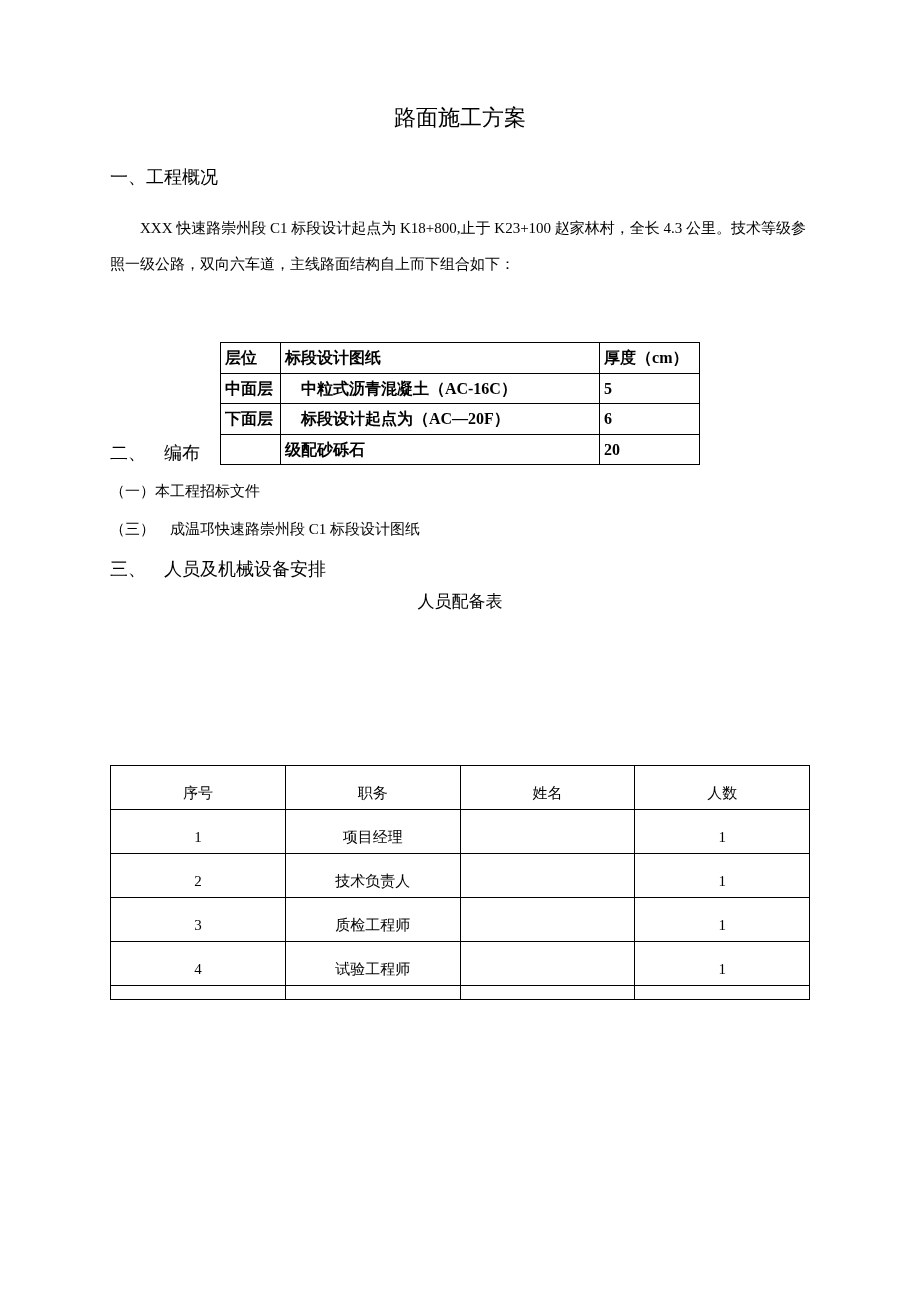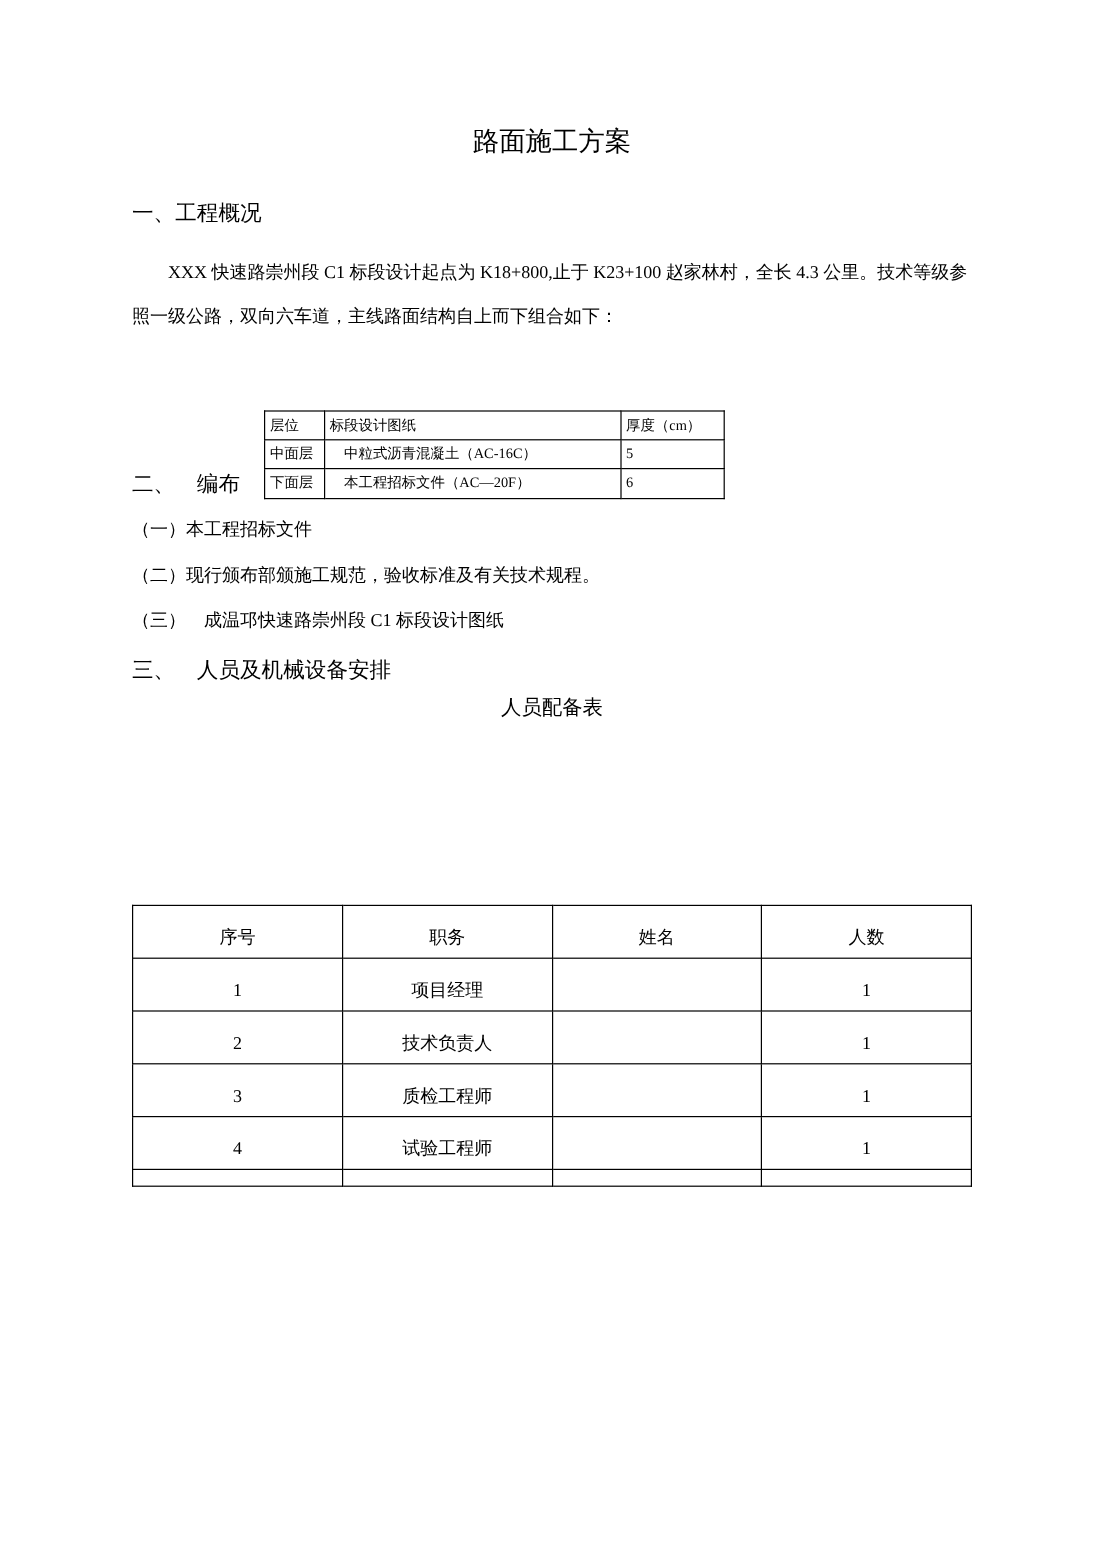--- a/index.html
+++ b/index.html
@@ -31,22 +31,23 @@
       margin-bottom: 10px;
     }
     .spacer { height: 50px; }
     .table1-wrap {
       margin-left: 110px;
       margin-bottom: 12px;
       position: relative;
     }
     table[data-name="structure-table"] {
       border-collapse: collapse;
-      font-size: 12px;
-      width: 384px;
+      font-size: 16px;
+      width: 480px;
+      font-weight: bold;
     }
     table[data-name="structure-table"] td {
       border: 1px solid #000;
       padding: 2px 4px;
       vertical-align: middle;
       height: 24px;
     }
     table[data-name="structure-table"] td.c0 { width: 60px; }
     table[data-name="structure-table"] td.c1 { width: 320px; }
     table[data-name="structure-table"] td.c2 { width: 100px; }
@@ -108,31 +109,35 @@
           <td class="c1" data-name="table-header-cell">标段设计图纸</td>
           <td class="c2" data-name="table-header-cell">厚度（cm）</td>
         </tr>
         <tr data-name="table-row">
           <td class="c0" data-name="table-cell">中面层</td>
           <td class="c1" data-name="table-cell">　中粒式沥青混凝土（AC-16C）</td>
           <td class="c2" data-name="table-cell">5</td>
         </tr>
         <tr data-name="table-row">
           <td class="c0" data-name="table-cell">下面层</td>
-          <td class="c1" data-name="table-cell">　本工程招标文件（AC—20F）</td>
+          <td class="c1" data-name="table-cell">　标段设计起点为（AC—20F）</td>
           <td class="c2" data-name="table-cell">6</td>
+        </tr>
+        <tr data-name="table-row">
+          <td class="c0" data-name="table-cell"></td>
+          <td class="c1" data-name="table-cell">级配砂砾石</td>
+          <td class="c2" data-name="table-cell">20</td>
         </tr>
       </tbody>
   </table>
   <div class="sec2-line" data-name="section-2-heading">二、　编布</div>
 </div>
 
 <div id="sec2items">
     <div class="sub-item" data-name="list-item">（一）本工程招标文件</div>
-    <div class="sub-item" data-name="list-item">（二）现行颁布部颁施工规范，验收标准及有关技术规程。</div>
     <div class="sub-item" data-name="list-item">（三）　成温邛快速路崇州段 C1 标段设计图纸</div>
   </div>
 
 <div class="sec3-heading" data-name="section-3-heading">三、　人员及机械设备安排</div>
 <div class="center-sub" data-name="personnel-subtitle">人员配备表</div>
 
 <div class="spacer2" data-name="spacer"></div>
 
 <table data-name="personnel-table">
   <tbody id="t2body">

